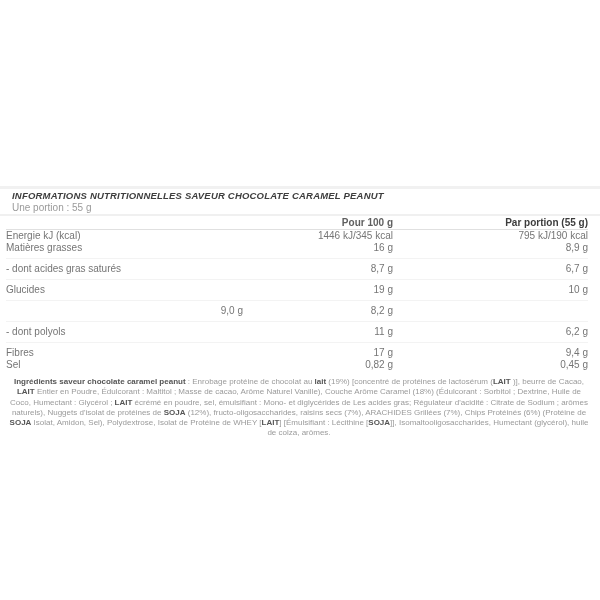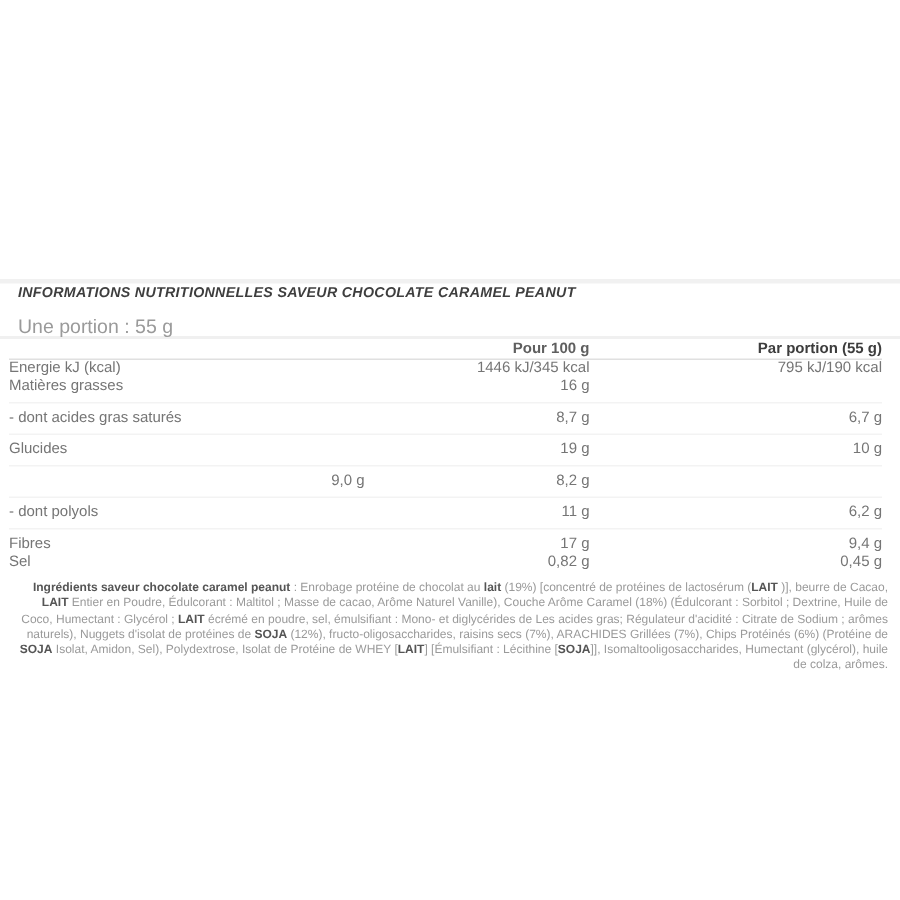--- a/index.html
+++ b/index.html
@@ -11,36 +11,36 @@
   .page { position:relative; width:600px; height:540px; background:#fff; }
   .content { position:absolute; top:186px; left:0; width:600px; }
 
   .divider-top { height:3px; background:#f1f1f1; }
 
   .heading-block { padding:2px 12px 1px 12px; border-bottom:2px solid #f0f0f0; }
   .section-title {
     font-size:9.5px; line-height:10px; font-weight:bold; font-style:italic;
     color:#3e3e3e; letter-spacing:0.2px;
   }
-  .portion-note { margin-top:12px; font-size:13px; line-height:10px; color:#9a9a9a; }
+  .portion-note { margin-top:2px; font-size:10px; line-height:10px; color:#9a9a9a; }
 
   .ntable { padding:0 12px 0 6px; }
   .grid-row { display:grid; grid-template-columns:1fr 150px 195px; }
   .thead { padding:2px 0 1px 0; border-bottom:1px solid #e0e0e0; }
   .cell { font-size:10px; line-height:10px; color:#757575; }
   .num { text-align:right; }
   .h-per100 { font-weight:bold; color:#5f5f5f; }
   .h-portion { font-weight:bold; color:#3d3d3d; }
 
   .row { padding:1px 0; }
   .row.sep { margin-top:4px; border-top:1px solid #f3f3f3; padding-top:5px; }
 
   .ingredients {
     margin:6px 8px 0 6px; font-size:8px; line-height:10.3px;
-    color:#9a9a9a; text-align:right;
+    color:#9a9a9a; text-align:center;
   }
   .ingredients b { color:#555555; font-weight:bold; }
 </style>
 </head>
 <body>
 
 <div class="page">
   <div class="content">
 
     <div class="divider-top"></div>
@@ -58,20 +58,21 @@
       </div>
       <div id="tbody">
           <div class="grid-row row">
     <span class="cell label">Energie kJ (kcal)</span>
     <span class="cell num">1446 kJ/345 kcal</span>
     <span class="cell num">795 kJ/190 kcal</span>
   </div>
           <div class="grid-row row">
     <span class="cell label">Matières grasses</span>
     <span class="cell num">16 g</span>
+    <span class="cell num">8,9 g</span>
   </div>
           <div class="grid-row row sep">
     <span class="cell label">- dont acides gras saturés</span>
     <span class="cell num">8,7 g</span>
     <span class="cell num">6,7 g</span>
   </div>
           <div class="grid-row row sep">
     <span class="cell label">Glucides</span>
     <span class="cell num">19 g</span>
     <span class="cell num">10 g</span>

